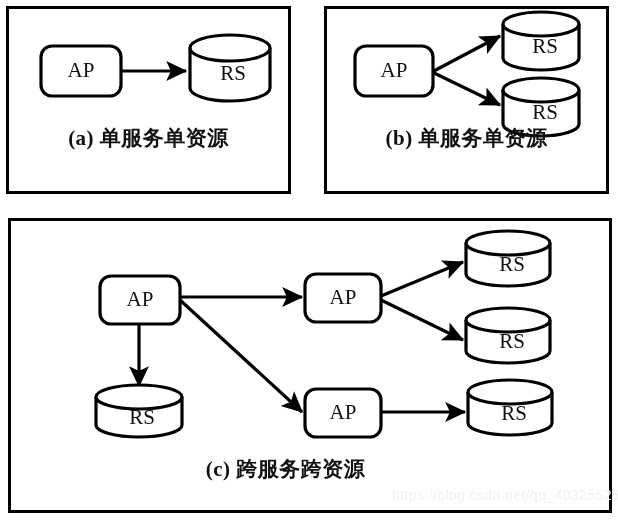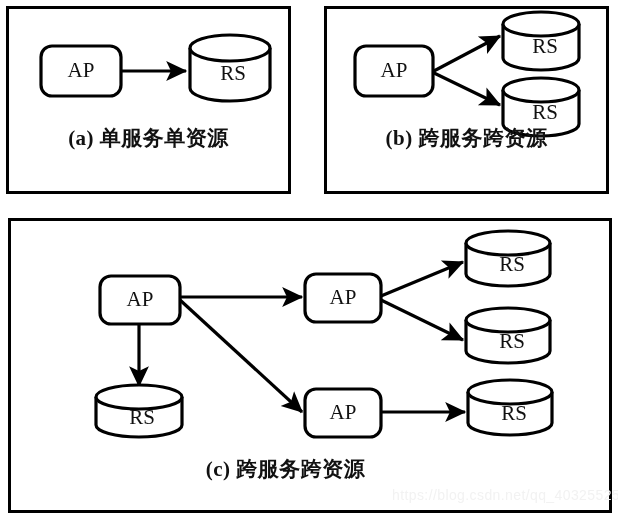--- a/index.html
+++ b/index.html
@@ -187,18 +187,18 @@
     </g>
 
     <g>
       <path class="cyl-body" d="M468,392 L468,423 A42,12 0 0 0 552,423 L552,392"></path>
       <ellipse class="cyl-top" cx="510" cy="392" rx="42" ry="12"></ellipse>
       <text class="node-label" x="514" y="415">RS</text>
     </g>
   </svg>
 
   <div class="caption" id="caption-a" style="left:6px; width:285px;">(a) 单服务单资源</div>
-  <div class="caption" id="caption-b" style="left:324px; width:285px;">(b) 跨服务跨资源</div>
+  <div class="caption" id="caption-b" style="left:324px; width:285px;">(b) 单服务单资源</div>
   <div class="caption" id="caption-c" style="left:8px; width:555px;">(c) 跨服务跨资源</div>
 
   <div class="watermark">https://blog.csdn.net/qq_40325525</div>
 
 </div>
 
 </body></html>

